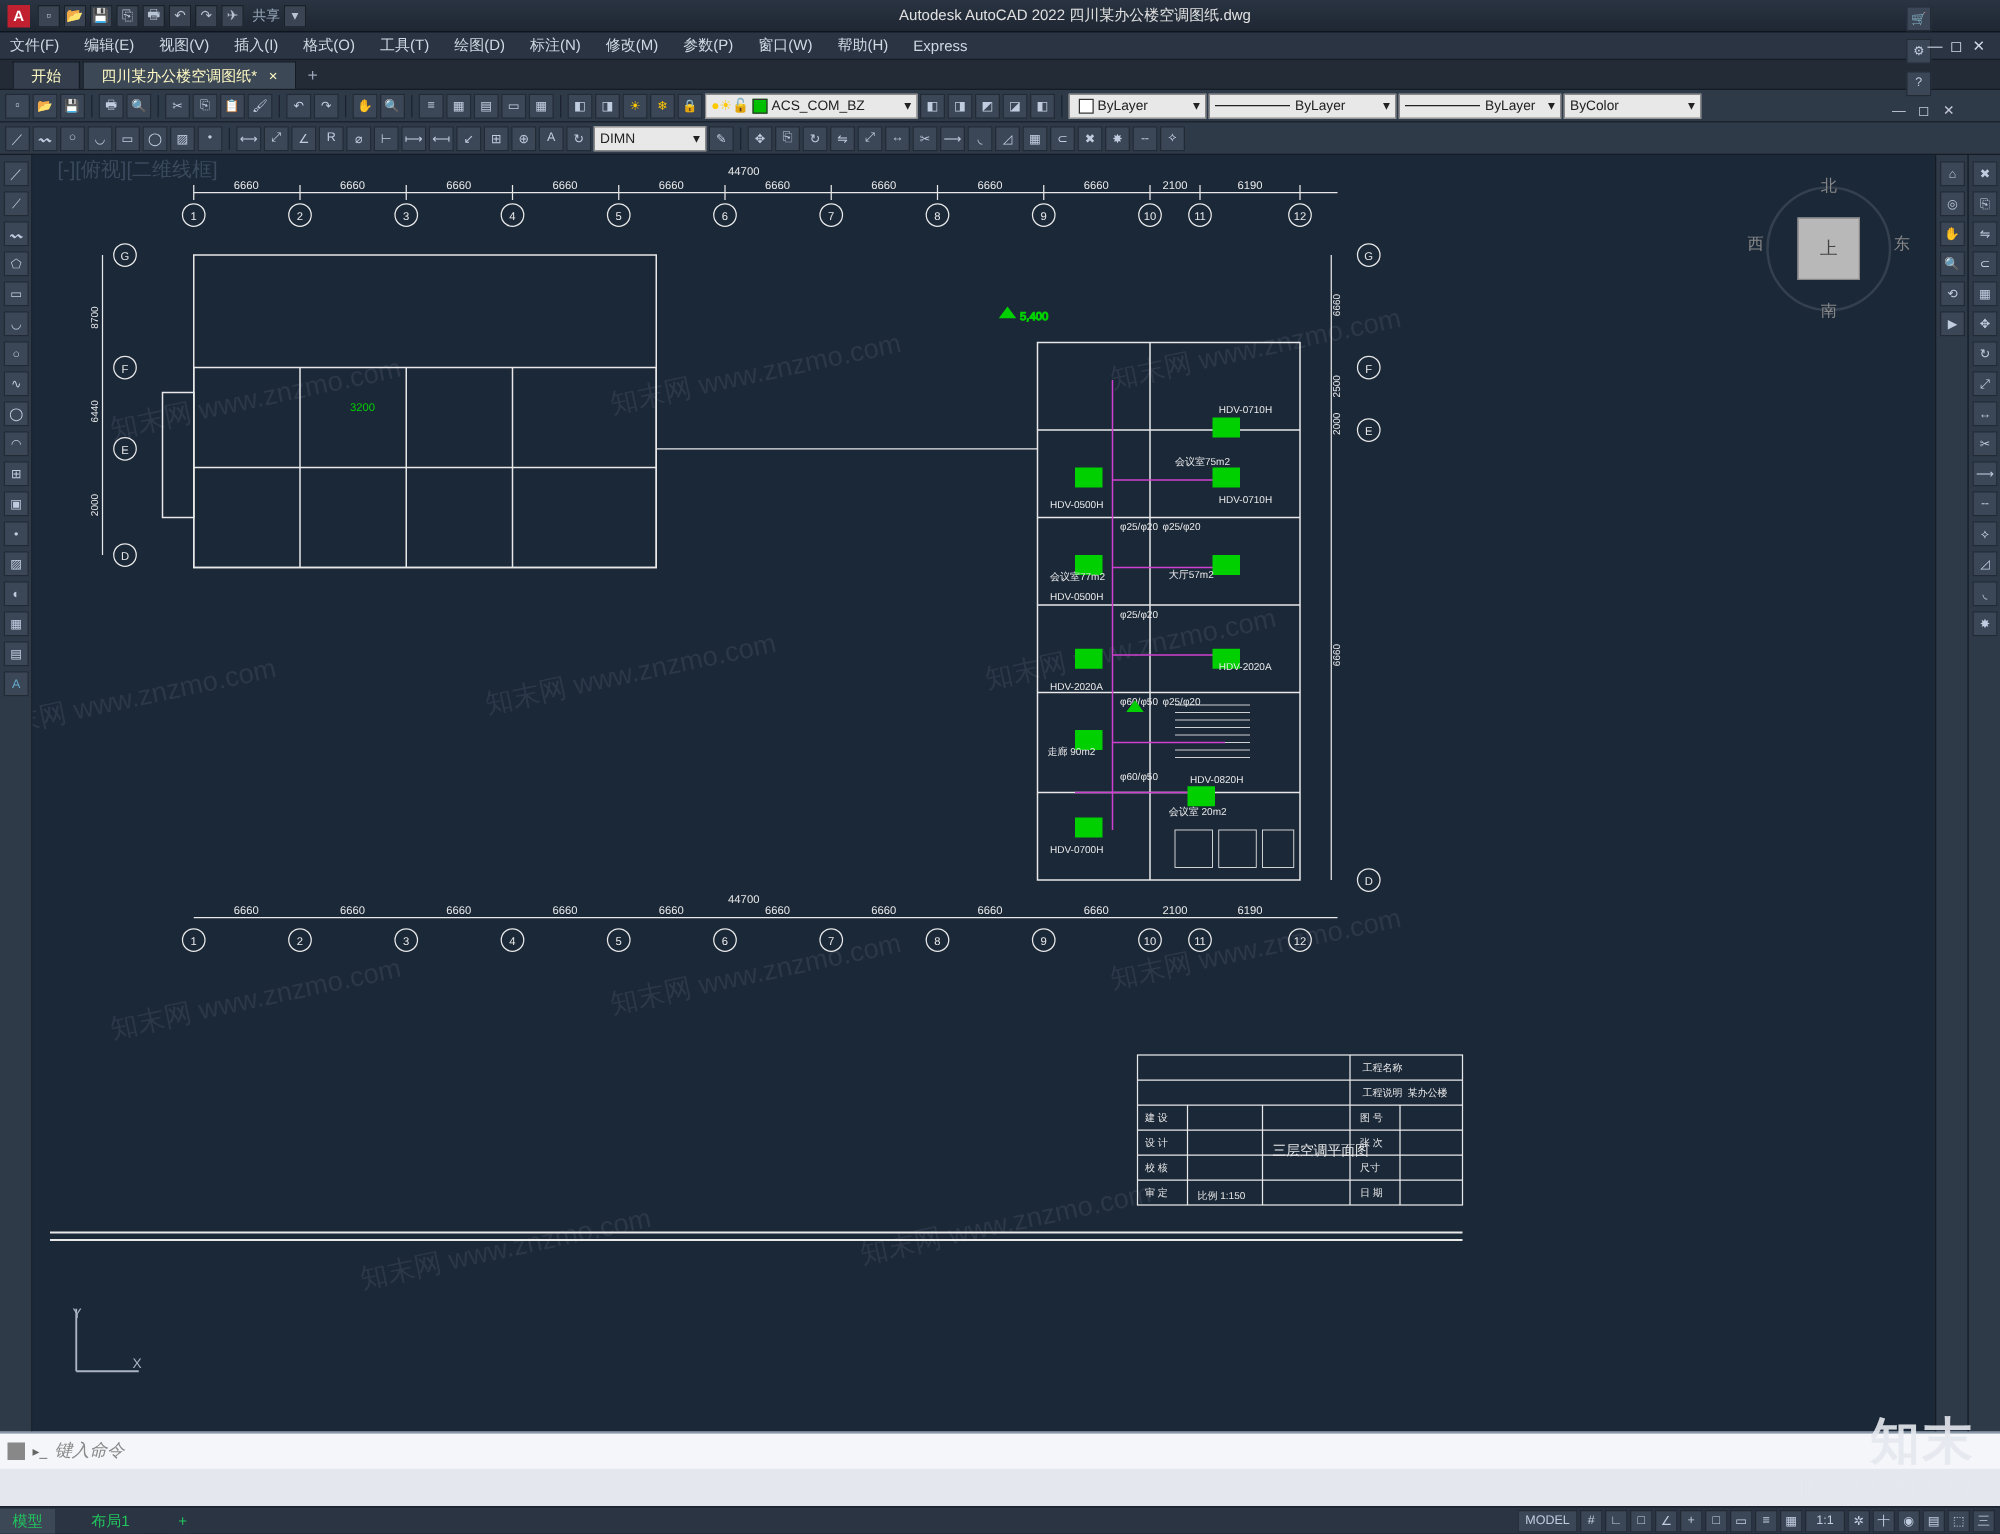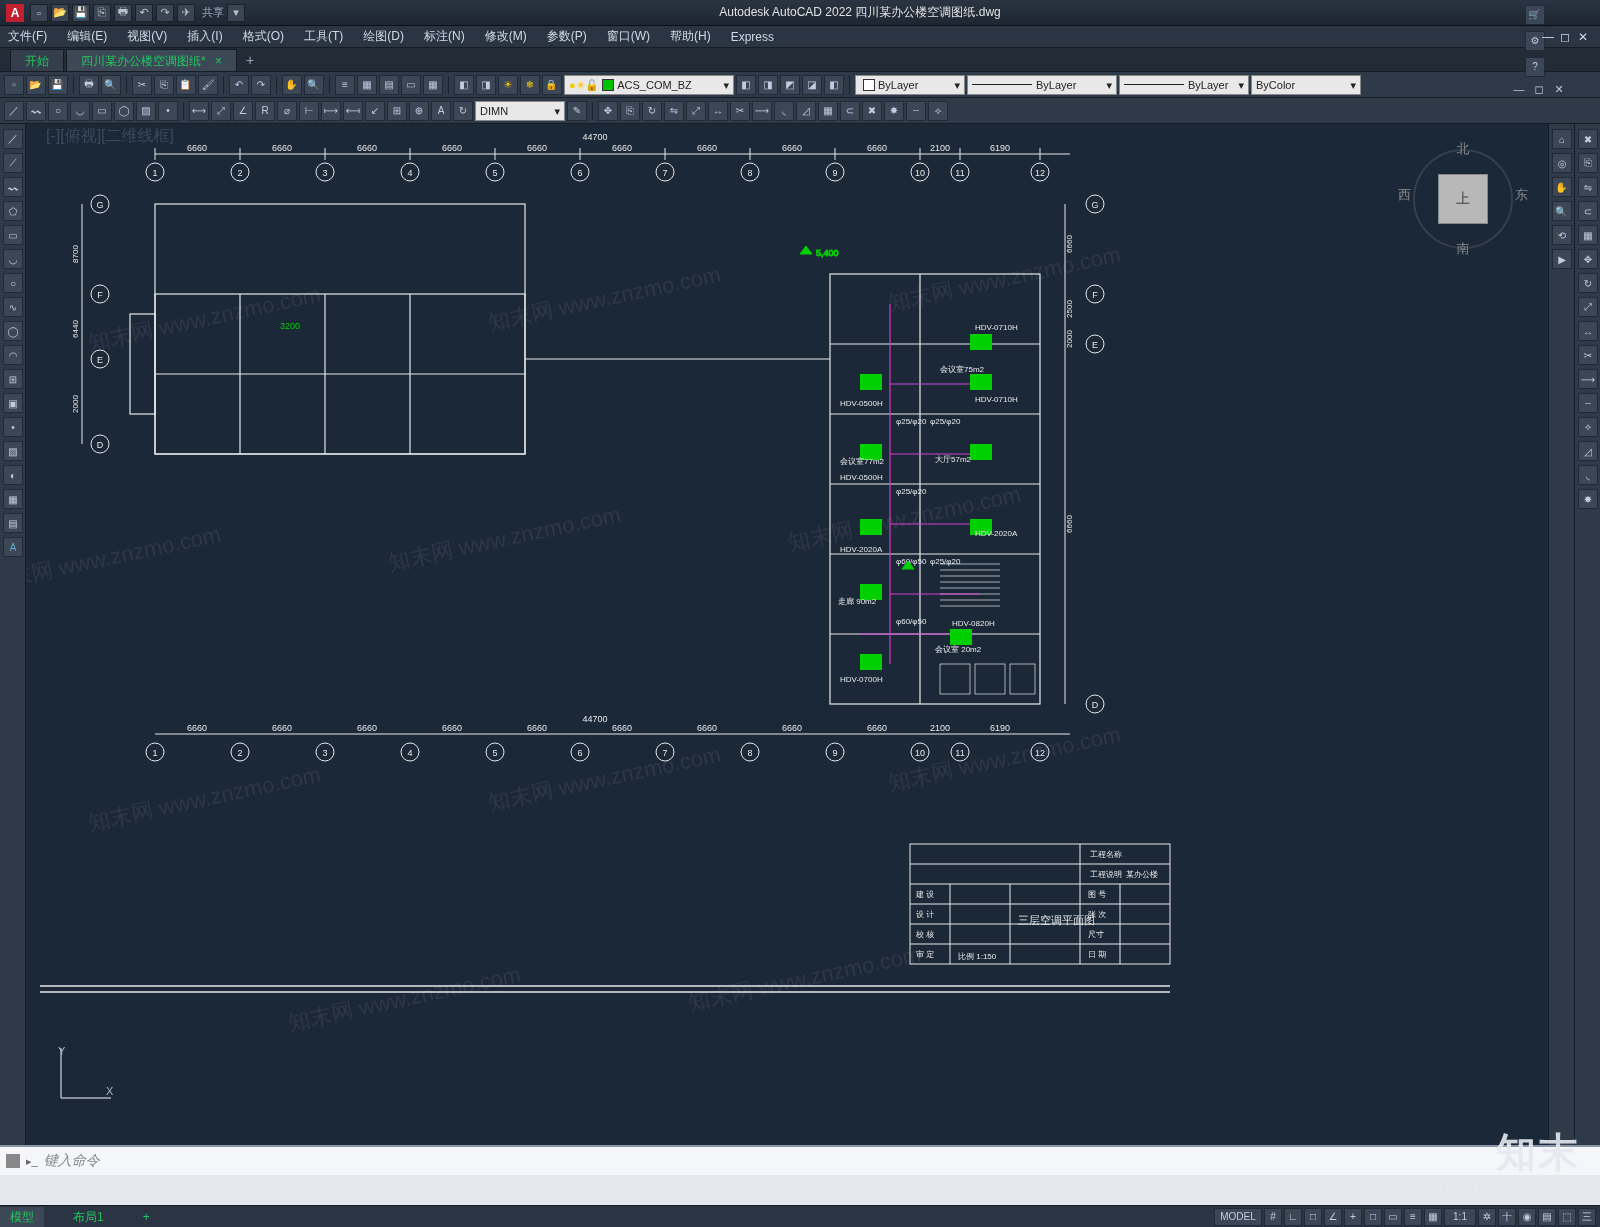--- a/index.html
+++ b/index.html
@@ -18,21 +18,21 @@
   .win-btns span { width: 16px; height: 14px; color: #c0c8d8; text-align: center; line-height: 12px; }
 
   
   .menu-bar { height: 22px; background: #2a3442; display: flex; align-items: center; gap: 20px; padding: 0 8px; border-bottom: 1px solid #151c26; font-size: 12px; }
   .menu-bar span { color: #d0d8e4; }
   .menu-bar .sub { display: flex; gap: 4px; margin-left: auto; }
   .menu-bar .sub span { width: 14px; height: 14px; }
 
   
   .tab-bar { height: 24px; background: #222b36; display: flex; align-items: flex-end; padding-left: 10px; border-bottom: 1px solid #151c26; }
-  .tab { height: 22px; padding: 0 14px; background: #343e4c; border: 1px solid #151c26; border-bottom: none; color: #22c55e; line-height: 22px; margin-right: 2px; font-size: 12px; }
+  .tab { height: 22px; padding: 0 14px; background: #343e4c; border: 1px solid #151c26; border-bottom: none; color: #fef9c3; line-height: 22px; margin-right: 2px; font-size: 12px; }
   .tab.active { background: #3c4856; }
   .tab-plus { width: 22px; text-align: center; color: #9aa6b8; font-size: 14px; line-height: 22px; }
 
   
   .toolbar-row { height: 26px; background: #2f3a48; display: flex; align-items: center; gap: 2px; padding: 0 4px; border-bottom: 1px solid #151c26; }
   .tb-ico { width: 20px; height: 20px; background: #3b4656; border: 1px solid #222a36; display: inline-flex; align-items: center; justify-content: center; color: #c0cce0; font-size: 10px; flex: 0 0 auto; }
   .tb-sep { width: 1px; height: 18px; background: #1a2230; margin: 0 3px; flex: 0 0 auto; }
   .tb-combo { height: 20px; background: #e8e8e8; border: 1px solid #888; color: #222; padding: 0 4px; font-size: 11px; line-height: 18px; flex: 0 0 auto; display: flex; align-items: center; }
   .swatch { width: 12px; height: 12px; background: #00c000; border: 1px solid #333; display: inline-block; margin: 0 3px; vertical-align: middle; }
   .swatch.white { background: #fff; }

